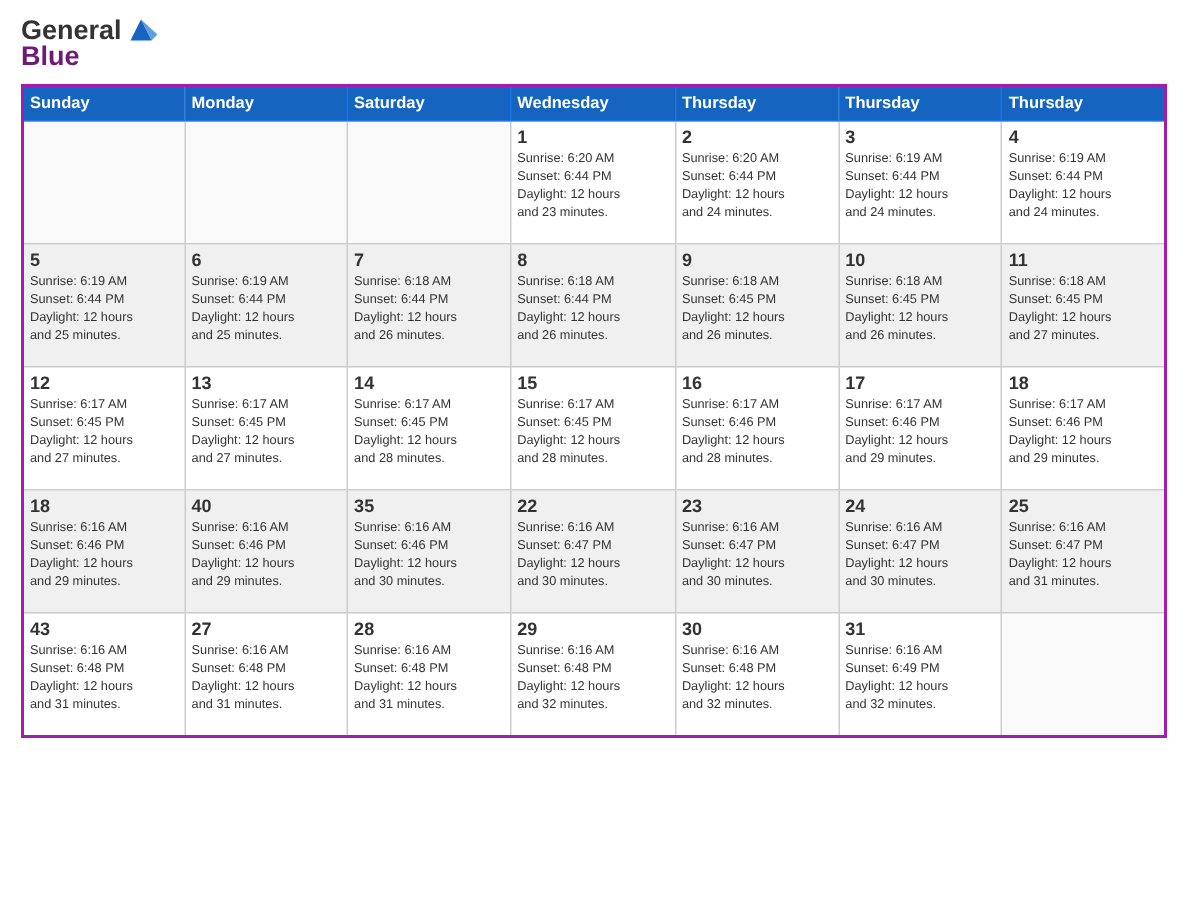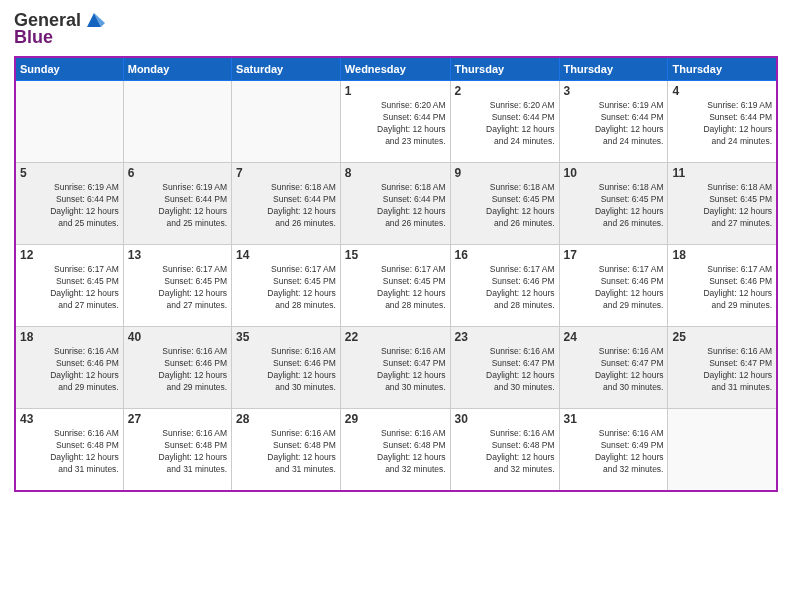--- a/index.html
+++ b/index.html
@@ -68,21 +68,20 @@
       font-size: 12px;
       font-weight: bold;
       color: #333;
       display: block;
       margin-bottom: 2px;
     }
     .day-info {
       font-size: 8.5px;
       line-height: 1.4;
       color: #333;
-      text-align: right;
     }
     .row-shaded td {
       background: #f0f0f0;
     }
   </style>
 </head>
 <body>
 
 <div class="page">
   <div class="header">

